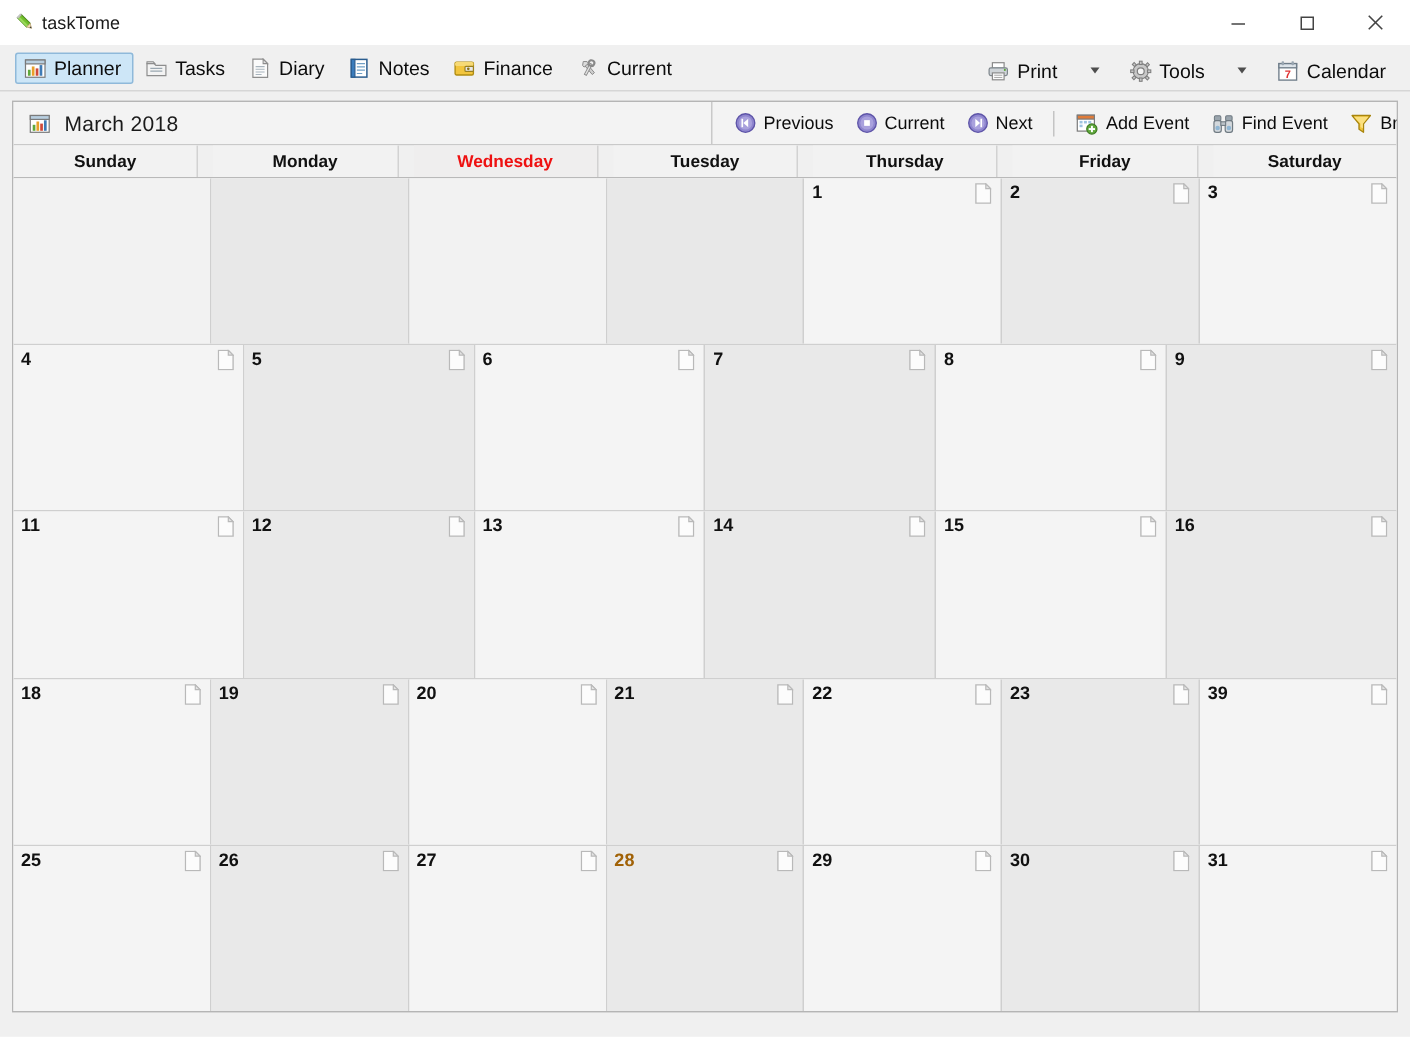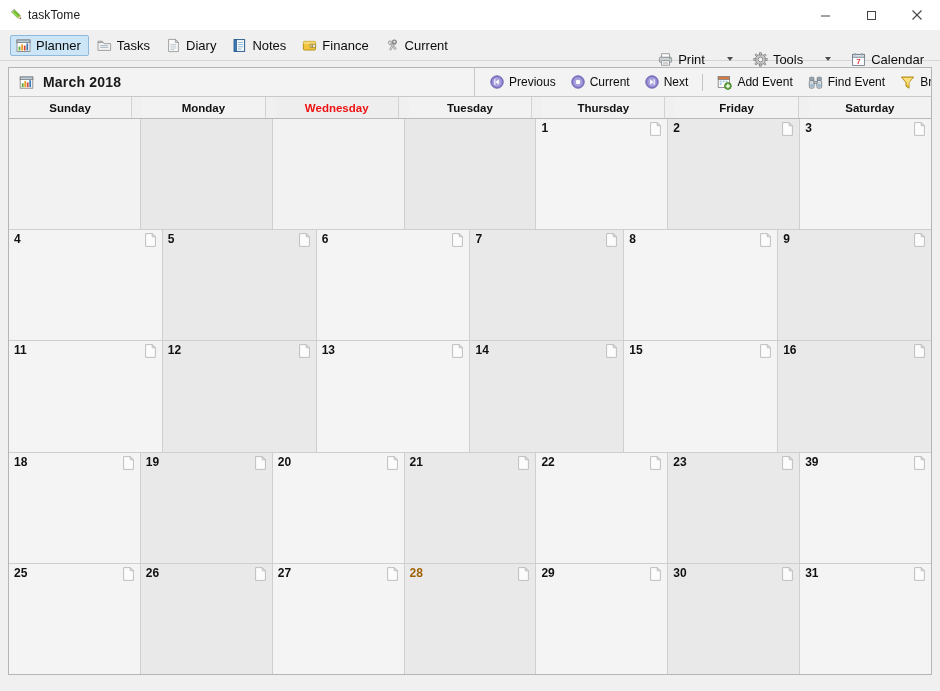--- a/index.html
+++ b/index.html
@@ -44,21 +44,21 @@
   
   .toolbar {
     height: 30px; flex: 0 0 30px;
     background: #f0f0f0;
     display: flex; align-items: center;
     padding: 0 8px 0 10px;
     position: relative;
     border-bottom: 1px solid #d6d6d6;
   }
   .tb-left { display: flex; align-items: center; gap: 2px; }
-  .tb-right { position: absolute; right: 8px; top: 14px; height: 30px; display: flex; align-items: center; gap: 11px; }
+  .tb-right { position: absolute; right: 8px; top: 2px; height: 30px; display: flex; align-items: center; gap: 11px; }
   .tb-item {
     display: flex; align-items: center; gap: 5px;
     padding: 3px 7px 3px 5px;
     height: 21px; box-sizing: border-box;
     border: 1px solid transparent;
     border-radius: 2px;
     cursor: default;
     white-space: nowrap;
   }
   .tb-item .lbl { font-size: 13px; color: #0c0c0c; }
@@ -103,21 +103,21 @@
     border-bottom: 1px solid #c9c9c9;
   }
   .cal-title-zone {
     flex: 0 0 466px;
     display: flex; align-items: center;
     gap: 9px; padding-left: 10px;
     border-right: 1px solid #c9c9c9;
     box-sizing: border-box;
   }
   .cal-title {
-    font-size: 14px; font-weight: bold; color: #1a1a1a;
+    font-size: 14px; font-weight: normal; color: #1a1a1a;
     letter-spacing: .2px;
   }
   .cal-nav {
     flex: 1 1 auto;
     display: flex; align-items: center;
     padding-left: 8px; gap: 1px;
   }
   .nav-item {
     display: flex; align-items: center; gap: 5px;
     padding: 2px 6px; height: 21px; box-sizing: border-box;

